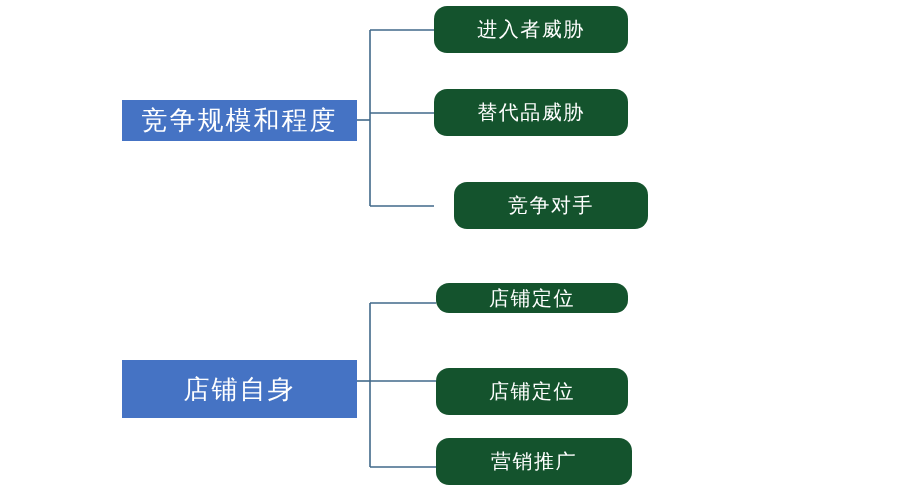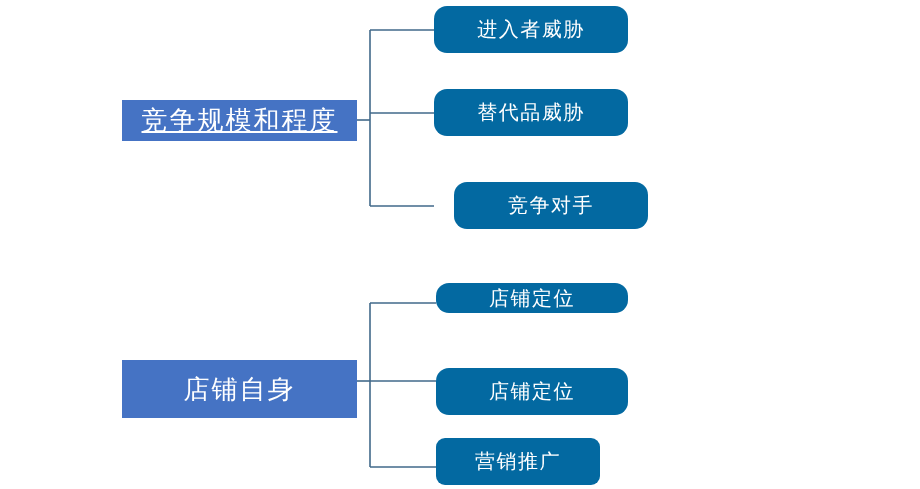--- a/index.html
+++ b/index.html
@@ -28,21 +28,21 @@
     white-space: nowrap;
     letter-spacing: 1px;
   }
   .node-blue {
     background: #4573C4;
     font-size: 26px;
     font-weight: 400;
     letter-spacing: 2px;
   }
   .node-orange {
-    background: #0369a1;
+    background: #14532d;
     border-radius: 13px;
     font-size: 20px;
     font-weight: 400;
     letter-spacing: 1.5px;
   }
   .connector-svg {
     position: absolute;
     left: 0;
     top: 0;
     width: 920px;
@@ -77,29 +77,29 @@
 
     <g>
       <path class="bracket" d="M370,303 L370,467"></path>
       <path class="bracket" d="M370,303 L436,303"></path>
       <path class="bracket" d="M370,381 L436,381"></path>
       <path class="bracket" d="M370,467 L436,467"></path>
       <path class="stem" d="M357,381 L370,381"></path>
     </g>
   </svg>
 
-  <div class="node node-blue" style="left:122px; top:100px; width:235px; height:41px;text-decoration:underline;">竞争规模和程度</div>
+  <div class="node node-blue" style="left:122px; top:100px; width:235px; height:41px;">竞争规模和程度</div>
 
   <div class="node node-orange" style="left:434px; top:6px; width:194px; height:47px;">进入者威胁</div>
 
   <div class="node node-orange" style="left:434px; top:89px; width:194px; height:47px;">替代品威胁</div>
 
   <div class="node node-orange" style="left:454px; top:182px; width:194px; height:47px;">竞争对手</div>
 
   <div class="node node-blue" style="left:122px; top:360px; width:235px; height:58px;">店铺自身</div>
 
   <div class="node node-orange" style="left:436px; top:283px; width:192px; height:30px;">店铺定位</div>
 
   <div class="node node-orange" style="left:436px; top:368px; width:192px; height:47px;">店铺定位</div>
 
-  <div class="node node-orange" style="left:436px; top:438px; width:164px; height:47px;border-radius:9px;">营销推广</div>
+  <div class="node node-orange" style="left:436px; top:438px; width:196px; height:47px;">营销推广</div>
 
 </div>
 
 </body></html>

